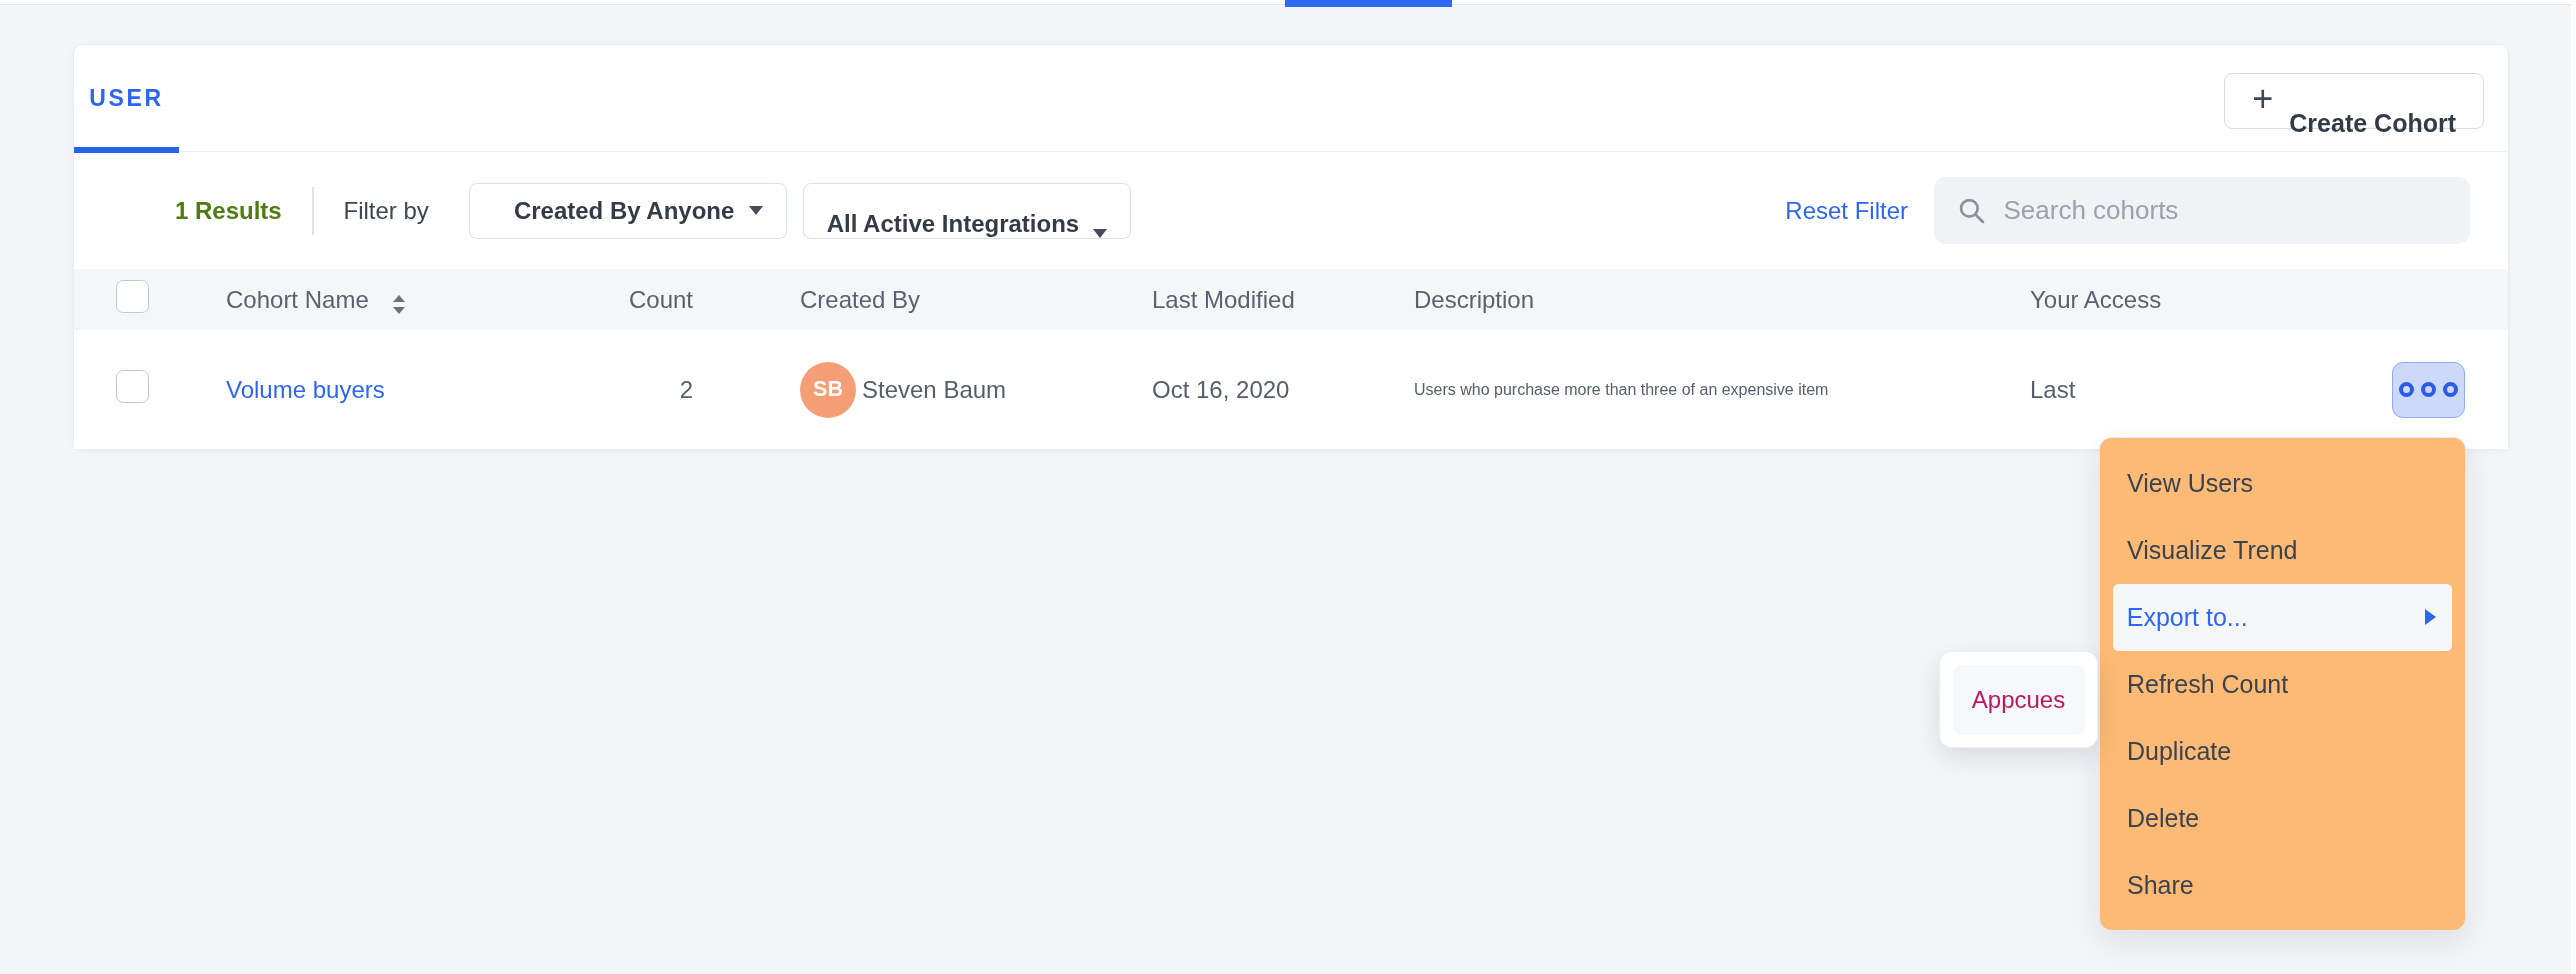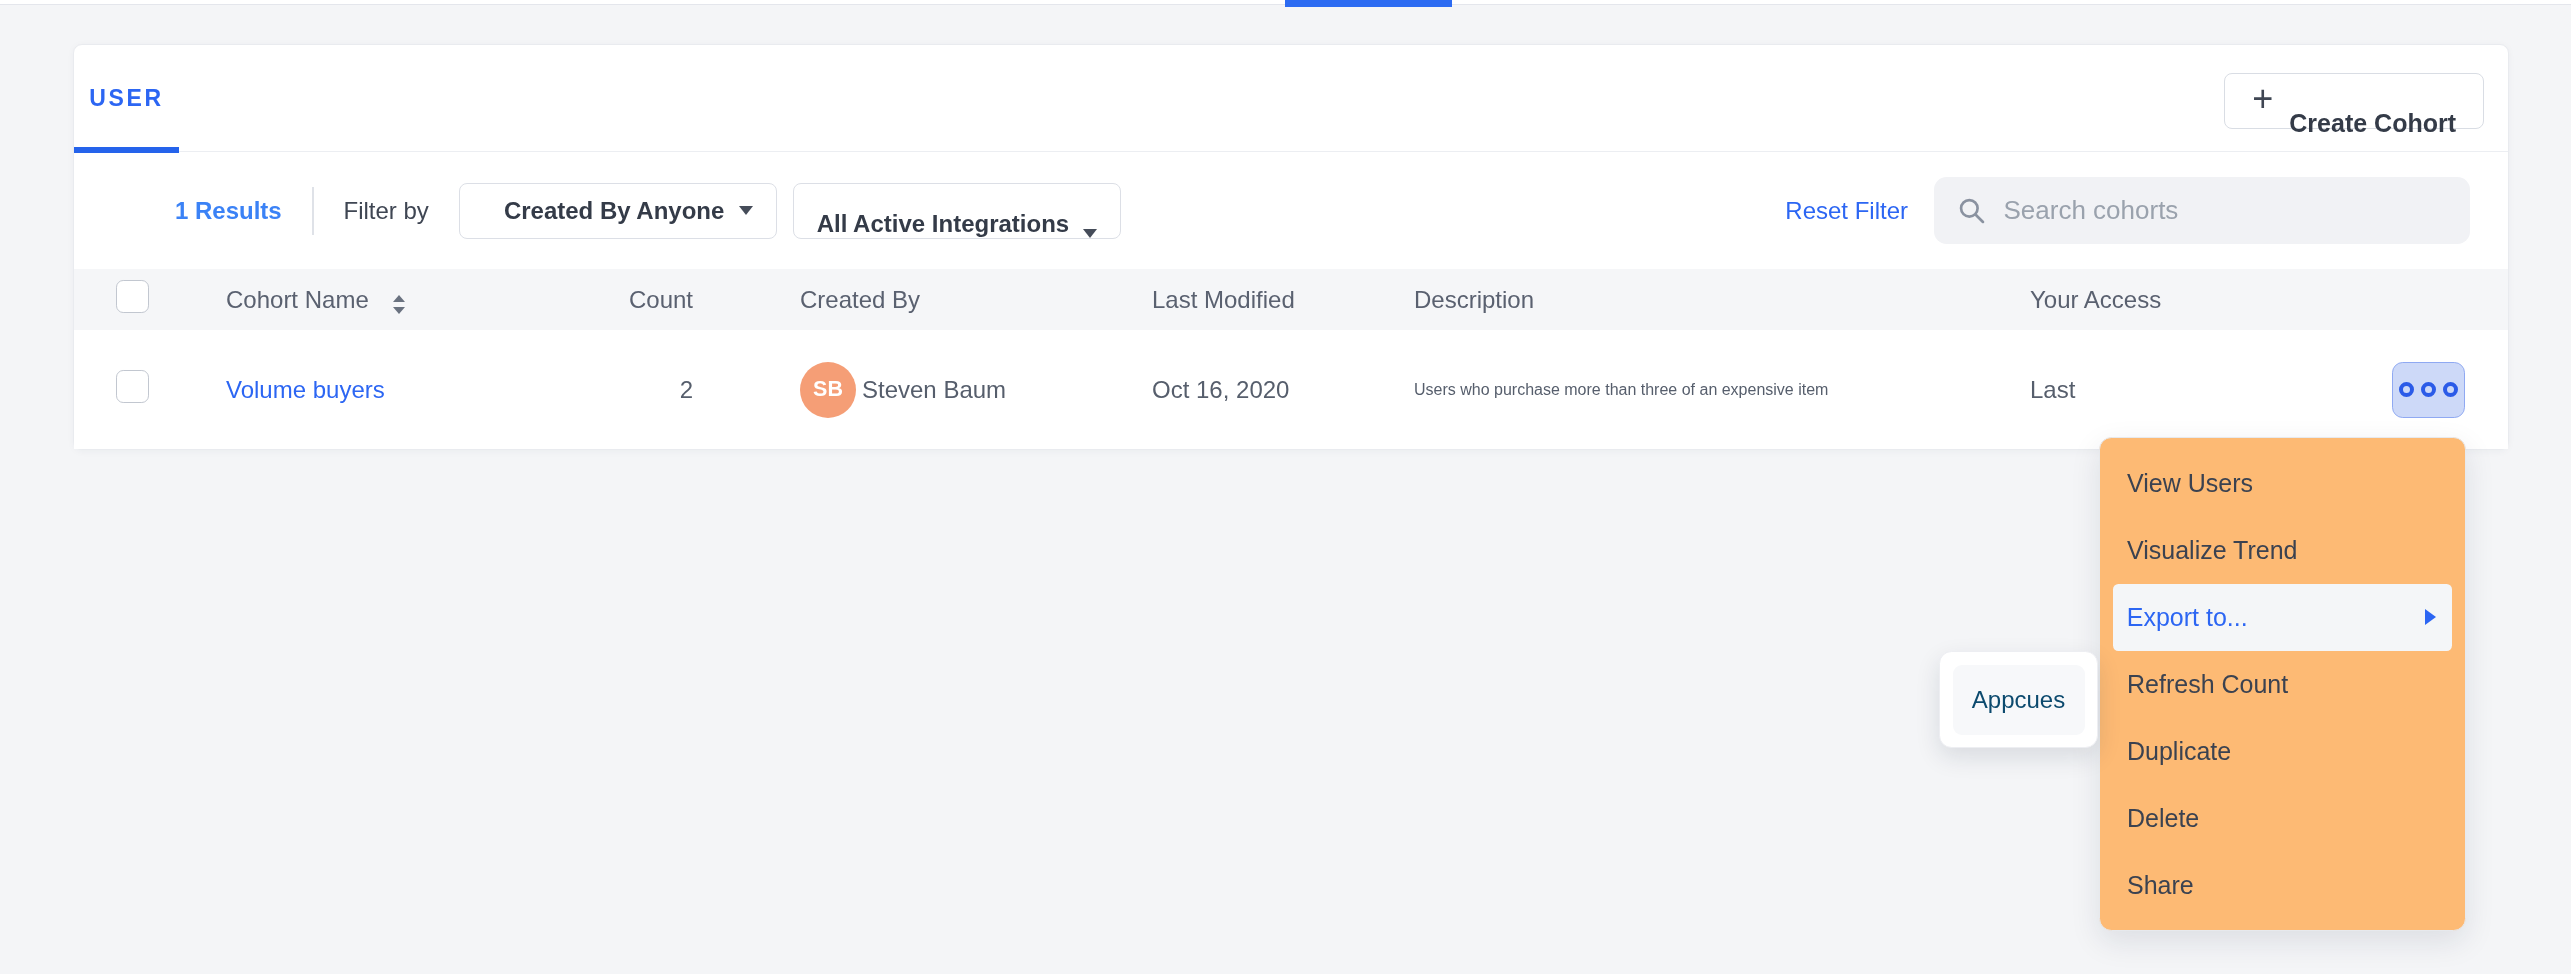--- a/index.html
+++ b/index.html
@@ -23,28 +23,28 @@
   .tab-user .tab-label { color:#2c66f3; font-size:23px; font-weight:bold; letter-spacing:2.7px; }
   .tab-underline { position:absolute; left:0; bottom:-1.8px; width:105px; height:5.4px; background:#2563eb; }
 
   .create-btn { position:absolute; right:24px; top:28px; height:56px; padding:0 27px; display:flex; align-items:center; gap:16px;
                 background:#fff; border:1.8px solid #d9dde4; border-radius:8px; cursor:pointer; }
   .create-btn .plus { font-size:36px; font-weight:300; color:#3f4653; line-height:1; margin-top:-3.6px; }
   .create-btn .create-label { font-size:25px; font-weight:600; color:#343b48;margin-top:44px; }
 
   
   .filter-row { height:117px; display:flex; align-items:center; padding:0 38px 0 101px; }
-  .results-count { font-size:24px; font-weight:600; color:#3b82f6; white-space:nowrap; }
+  .results-count { font-size:24px; font-weight:600; color:#4d7c0f; white-space:nowrap; }
   .v-divider { width:1.8px; height:48px; background:#dfe2e8; margin:0 30px; }
   .filter-by { font-size:24px; font-weight:500; color:#3f4653; white-space:nowrap; }
   .dropdown-btn { height:56px; display:flex; align-items:center; gap:14.3px; padding:0 23px;
                   background:#fff; border:1.8px solid #dcdfe6; border-radius:8px; cursor:pointer; white-space:nowrap; }
   .dropdown-btn .dd-label { font-size:24px; font-weight:600; color:#343b48; }
   .caret-down { width:0; height:0; border-left:7.2px solid transparent; border-right:7.2px solid transparent; border-top:9px solid #454c59; }
-  .dd-created { margin-left:30px;padding-left:44px; }
+  .dd-created { margin-left:40px;padding-left:44px; }
   .dd-integrations { margin-left:16px;align-items:flex-end; }
   .filter-spacer { flex:1; }
   .reset-filter { font-size:24px; color:#2c66f3; cursor:pointer; white-space:nowrap; }
   .search-box { margin-left:26px; width:536px; height:67px; background:#f1f2f5; border-radius:12.5px;
                 display:flex; align-items:center; padding:0 21.5px; gap:16px; }
   .search-box svg { flex:none; }
   .search-input { flex:1; border:none; outline:none; background:transparent; font-size:26px; color:#3f4653;
                   font-family:"Liberation Sans", sans-serif; }
   .search-input::placeholder { color:#9aa2ad; }
 
@@ -74,21 +74,21 @@
                   border-radius:12.5px; padding:11.6px 0; box-shadow:0 10.7px 30px rgba(20,30,60,0.10); z-index:10; }
   .menu-item { height:67px; display:flex; align-items:center; padding:0 27px; font-size:25px; color:#3b4250; cursor:pointer; }
   .menu-item.highlight { margin:0 13.4px; padding:0 16px 0 13.4px; background:#f4f6f8; border-radius:5.4px; color:#2c66f3;
                          justify-content:space-between; }
   .arrow-right { width:0; height:0; border-top:8px solid transparent; border-bottom:8px solid transparent; border-left:11.6px solid #2c66f3; }
 
   
   .submenu { position:absolute; left:1939px; top:651px; width:159px; height:97px; background:#fff; border:1.8px solid #edeef2;
              border-radius:12.5px; padding:12.5px; box-shadow:0 9px 25px rgba(20,30,60,0.12); z-index:11; }
   .submenu-item { width:100%; height:100%; background:#f7f8fa; border-radius:9px; display:flex; align-items:center;
-                  justify-content:center; font-size:24px; color:#0c4a6e; cursor:pointer; }
+                  justify-content:center; font-size:24px; color:#be185d; cursor:pointer; }
 </style>
 </head>
 <body>
 
 <div class="screen">
 
   <div class="top-strip">
     <div class="top-indicator"></div>
   </div>
   <div class="right-strip"></div>

